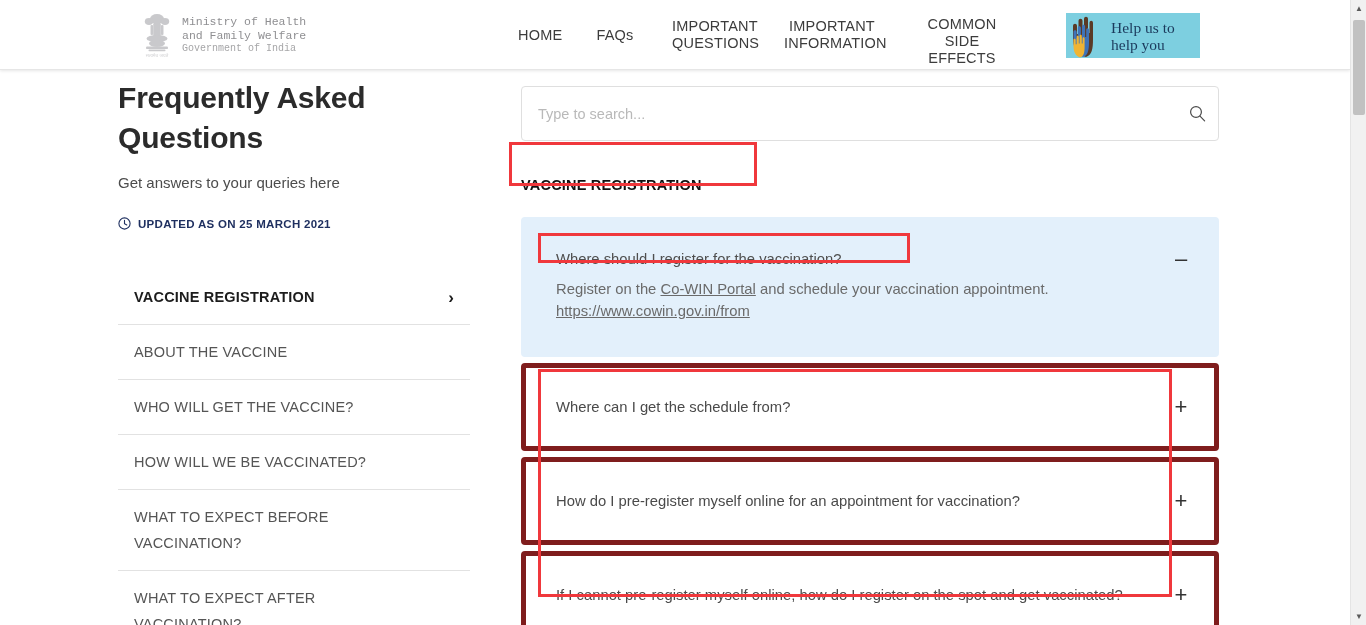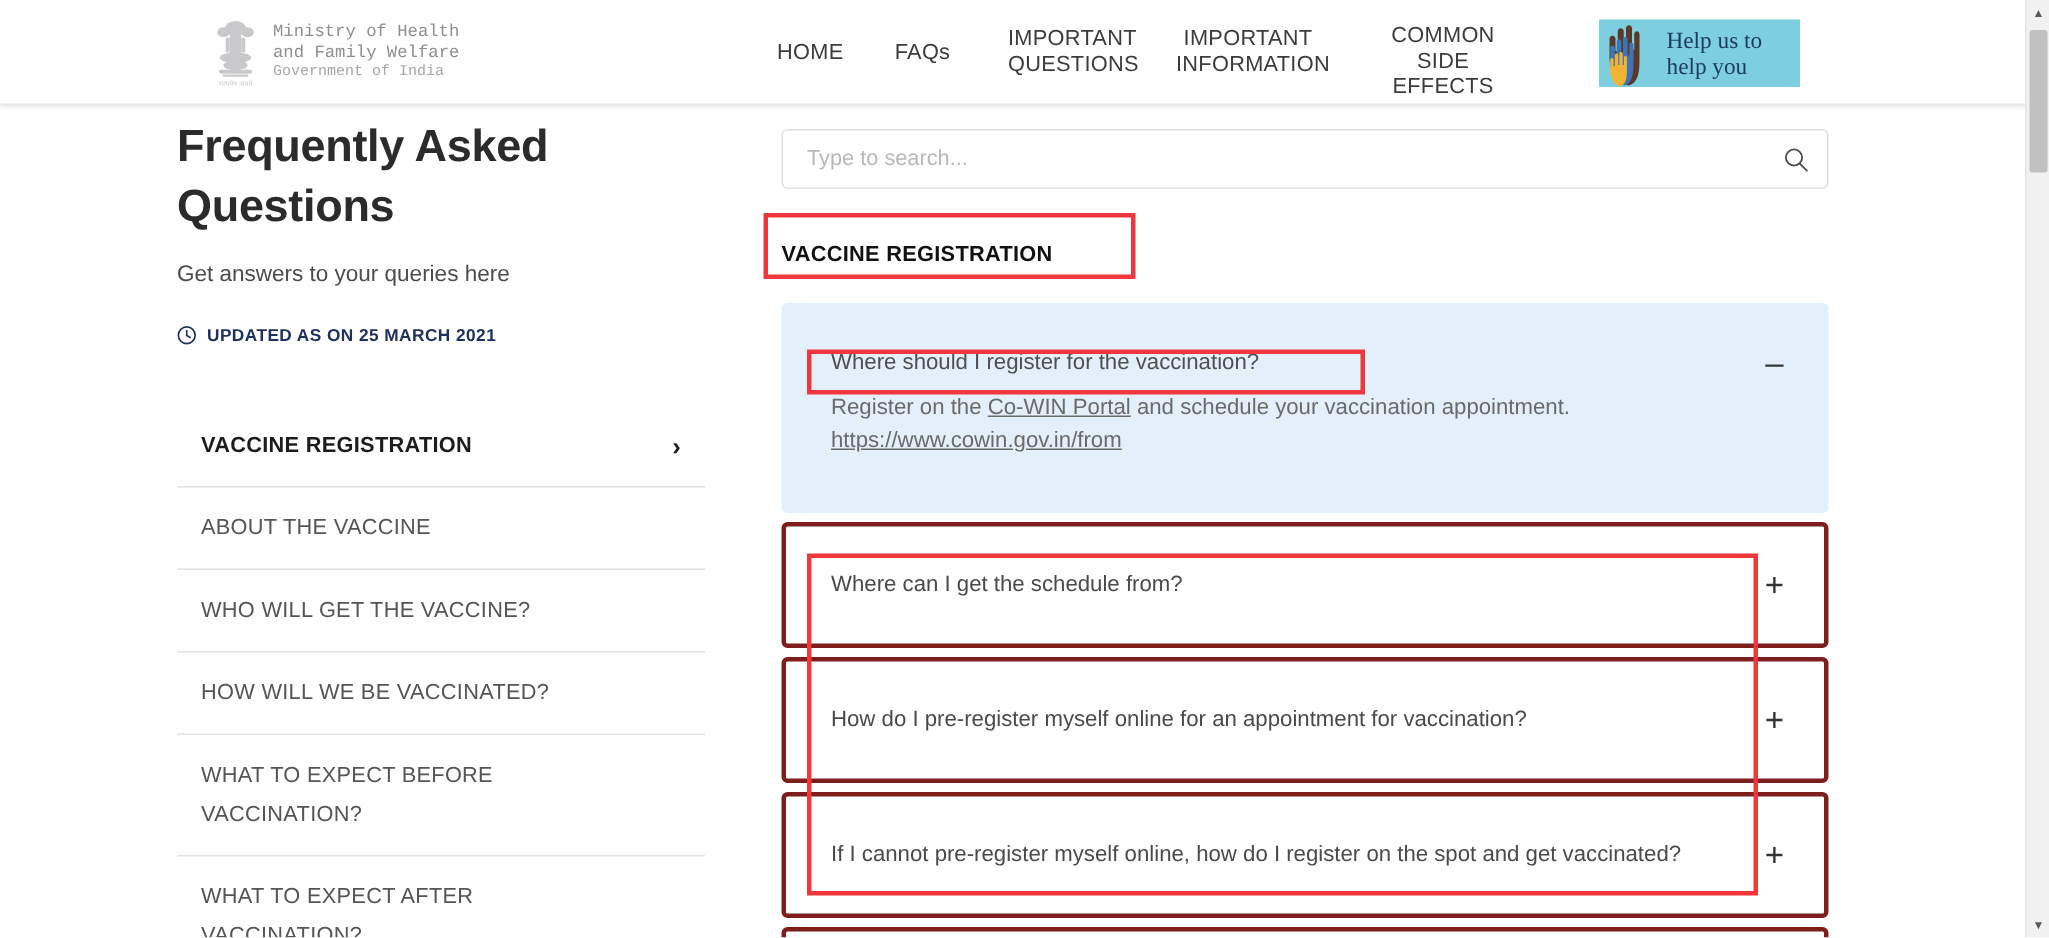--- a/index.html
+++ b/index.html
@@ -111,21 +111,21 @@
     line-height: 26px;
   }
   .sidenav-item .label { white-space: pre-line; }
   .sidenav-item.active { color: #1c1c1c; font-weight: bold; }
   .chev { font-size: 17px; color: #1c1c1c; line-height: 1; padding-right: 8px; }
 
   
   .content { position: absolute; left: 521px; top: 86px; width: 698px; }
   .searchbox {
     position: relative;
-    height: 40px;
+    height: 55px;
     border: 1px solid #dfdfdf;
     border-radius: 4px;
     background: #fff;
     display: flex; align-items: center;
   }
   .searchbox input {
     border: 0; outline: 0;
     flex: 1;
     height: 38px;
     padding: 0 16px;
@@ -138,21 +138,21 @@
   .search-ico { width: 30px; padding-right: 12px; display: flex; justify-content: flex-end; cursor: pointer; }
 
   .section-title {
     margin-top: 36px;
     font-size: 14.5px; font-weight: bold; color: #111;
     letter-spacing: .2px;
   }
 
   .faq-list { margin-top: 24px; }
   .faq-card {
-    border: 3px solid #7f1d1d;
+    border: 5px solid #7f1d1d;
     border-radius: 4px;
     margin-bottom: 6px;
     background: #ffffff;
   }
   .faq-card.open {
     background: #e3f0fb;
     border-color: #e3f0fb;
     min-height: 140px;
   }
   .faq-q {

